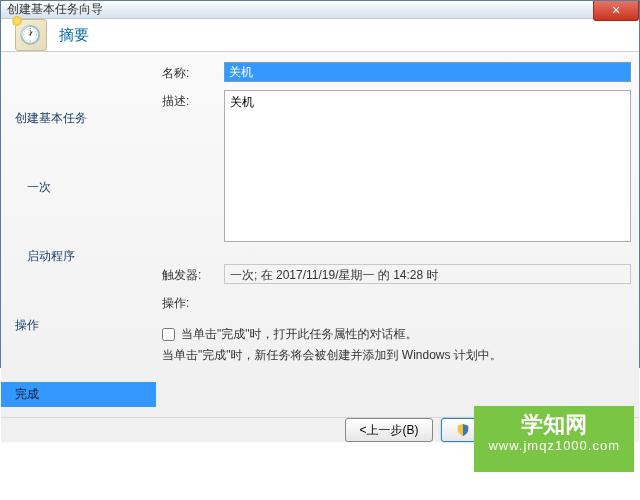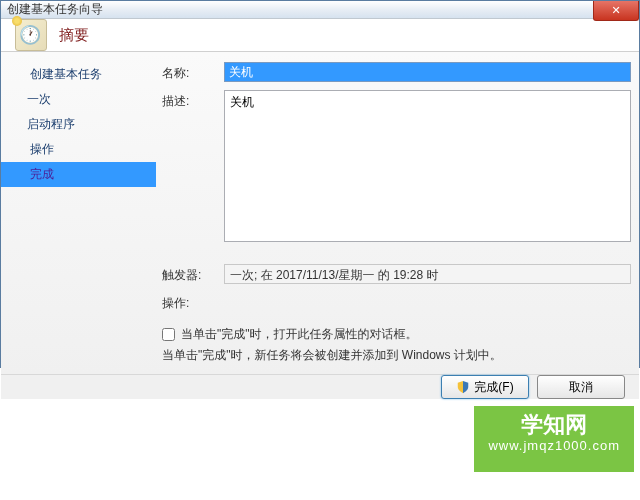--- a/index.html
+++ b/index.html
@@ -5,26 +5,26 @@
     * { margin: 0; padding: 0; box-sizing: border-box; font-family: "Microsoft YaHei", "SimSun", sans-serif; }
     body { width: 640px; height: 500px; background: #fff; position: relative; }
     .window { width: 640px; height: 368px; border: 1px solid #5a7ca0; background: linear-gradient(to bottom, #fdfdfd 0%, #f0f0f0 100%); display: flex; flex-direction: column; }
     .titlebar { height: 30px; background: linear-gradient(to bottom, #fff 0%, #e8eef5 50%, #d6e2ef 100%); border-bottom: 1px solid #c0c8d0; display: flex; align-items: center; padding: 0 6px; position: relative; }
     .titlebar-text { font-size: 12px; color: #333; }
     .close-btn { position: absolute; right: 0; top: 0; width: 46px; height: 20px; background: linear-gradient(to bottom, #e67466 0%, #c83420 100%); border: 1px solid #a02818; border-top: none; border-radius: 0 0 3px 3px; display: flex; align-items: center; justify-content: center; color: #fff; font-size: 11px; cursor: pointer; }
     .header { height: 60px; background: #fff; display: flex; align-items: center; padding: 0 14px; gap: 12px; border-bottom: 1px solid #d0d0d0; }
     .header-icon { width: 32px; height: 32px; background: linear-gradient(135deg, #f5eed0 0%, #e6dcb8 100%); border: 1px solid #c8bd98; border-radius: 3px; display: flex; align-items: center; justify-content: center; position: relative; }
     .header-icon::before { content: ""; position: absolute; top: -4px; left: -4px; width: 10px; height: 10px; background: radial-gradient(circle, #f8dd6a 30%, #e0b030 100%); border-radius: 50%; }
     .header-icon::after { content: "🕐"; font-size: 18px; color: #888; }
-    .header-title { font-size: 15px; color: #7f1d1d; text-align: right; }
+    .header-title { font-size: 15px; color: #0369a1; text-align: right; }
     .body { flex: 1; display: flex; background: linear-gradient(to bottom, #fafafa 0%, #f0f0f0 100%); }
     .sidebar { width: 155px; padding: 10px 0; }
-    .step { font-size: 12px; color: #1a3d6d; padding: 4px 29px; cursor: pointer; }
+    .step { font-size: 12px; color: #1a3d6d; padding: 4px 14px; cursor: pointer; margin-top: 44px; }
     .step.sub { padding-left: 26px; }
-    .step.active { background: #3399ff; color: #4c1d95; }
+    .step.active { background: #3399ff; color: #0f172a; }
     .content { flex: 1; padding: 10px 8px 10px 6px; display: flex; flex-direction: column; }
     .row { display: flex; align-items: flex-start; margin-bottom: 8px; gap: 10px; }
     .label { width: 52px; font-size: 12px; text-align: left; padding-top: 3px; color: #333; }
     .input-text { flex: 1; border: 1px solid #7a9ac0; background: #fff; font-size: 12px; padding: 2px 4px; height: 20px; }
     .input-text.selected { background: #3399ff; color: #fff; }
     .textarea { flex: 1; border: 1px solid #abadb3; background: #fff; font-size: 12px; padding: 3px 5px; height: 152px; resize: none; }
     .readonly-field { flex: 1; border: 1px solid #c8c8c8; background: #f4f4f4; font-size: 12px; padding: 2px 5px; height: 20px; color: #333; }
     .check-row { display: flex; align-items: center; gap: 6px; margin-top: 6px; padding-left: 0; }
     .check-row input[type=checkbox] { width: 13px; height: 13px; }
     .check-label { font-size: 12px; color: #333; }
@@ -69,36 +69,39 @@
         <input class="input-text selected" type="text" value="关机" style="">
       </div>
 
       <div class="row">
         <div class="label">描述:</div>
         <textarea class="textarea" style="">关机</textarea>
       </div>
 
       <div class="row spacer">
         <div class="label">触发器:</div>
-        <div class="readonly-field">一次; 在 2017/11/13/星期一 的 19:28 时</div>
+        <div class="readonly-field">一次; 在 2017/11/19/星期一 的 14:28 时</div>
       </div>
 
       <div class="row">
         <div class="label">操作:</div>
       </div>
 
       <div class="check-row">
         <input type="checkbox" style="">
         <span class="check-label">当单击"完成"时，打开此任务属性的对话框。</span>
       </div>
       <div class="info-text">当单击"完成"时，新任务将会被创建并添加到 Windows 计划中。</div>
     </div>
   </div>
 
   <div class="footer">
+    <button class="btn">
+      <span>&lt;上一步(B)</span>
+    </button>
     <button class="btn highlight">
       <span class="shield">
         <svg viewBox="0 0 16 16">
             <path fill="#3b78b5" d="M8 1 L14 3 V8 C14 12 8 15 8 15 V1 Z"></path>
             <path fill="#f5c23a" d="M8 1 L2 3 V8 C2 12 8 15 8 15 V1 Z"></path>
           </svg>
       </span>
       <span>完成(F)</span>
     </button>
     <button class="btn">

